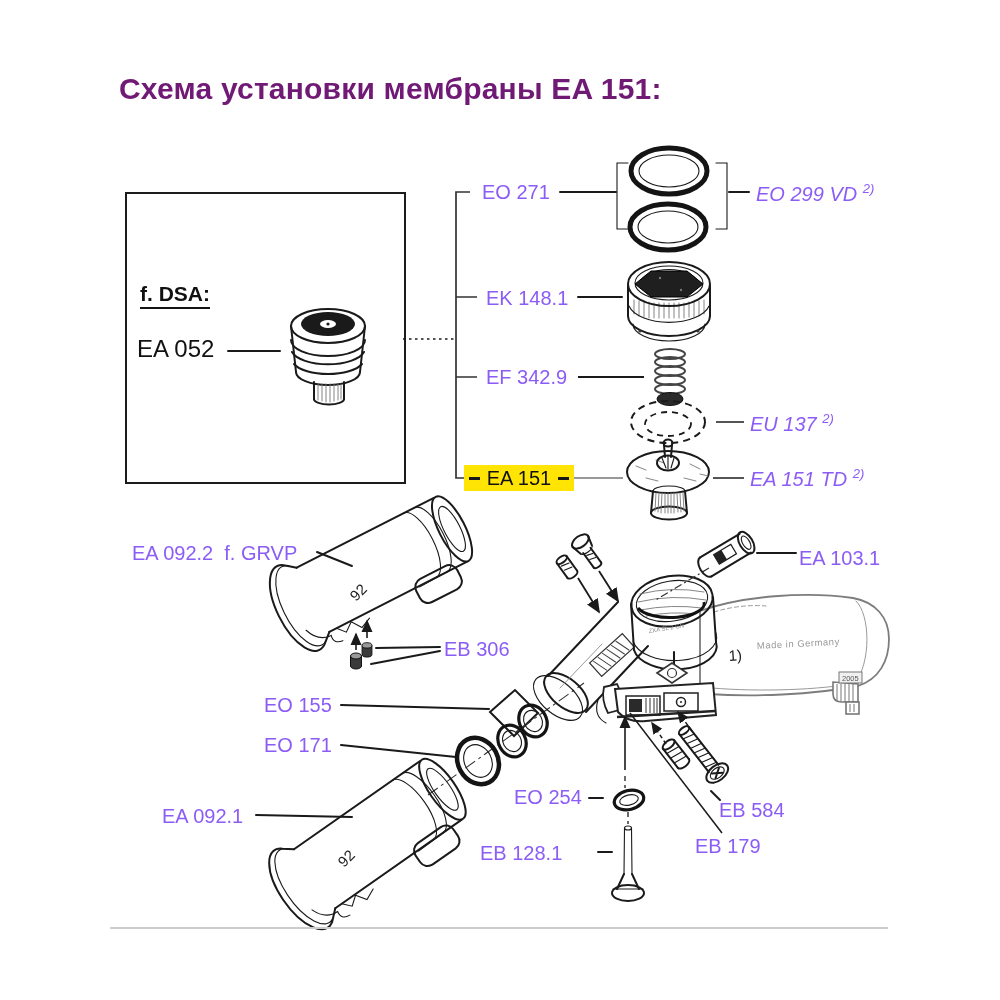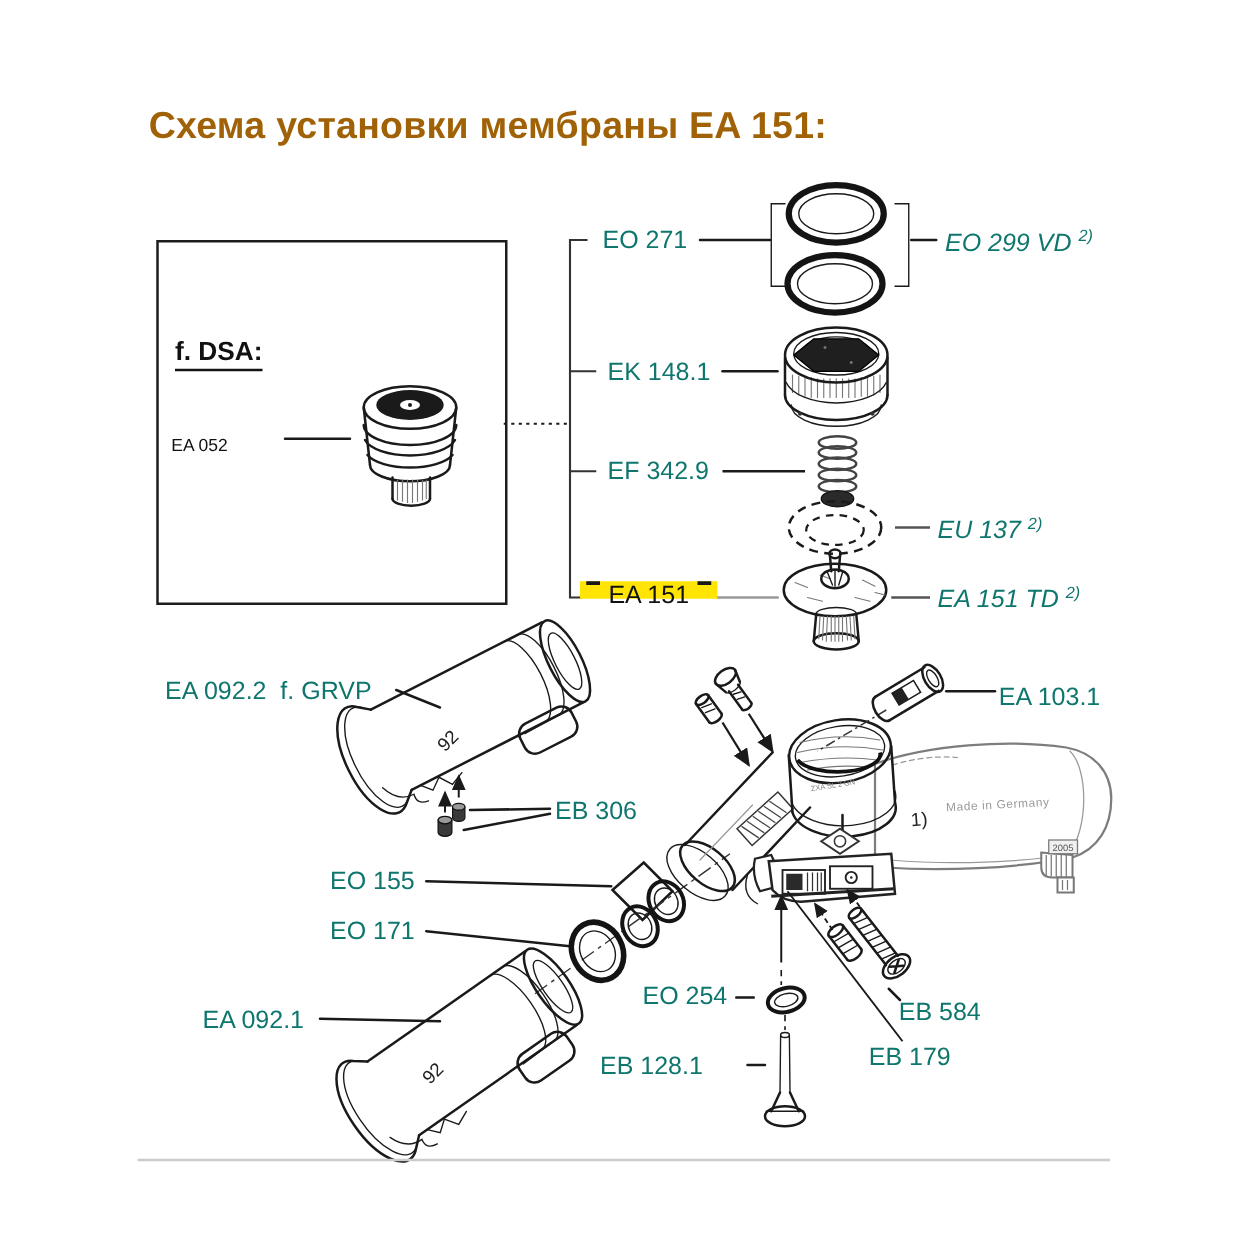--- a/index.html
+++ b/index.html
@@ -1,28 +1,28 @@
 <!DOCTYPE html>
 <html><head>
 <meta charset="utf-8">
 <style>
   html,body{margin:0;padding:0;background:#fff;}
   .stage{position:relative;width:1000px;height:1000px;background:#fff;overflow:hidden;
          font-family:"Liberation Sans", sans-serif;color:#111;}
   .stage svg{position:absolute;left:0;top:0;}
-  .lbl{position:absolute;font-size:20px;line-height:1.05;color:#0f766e;white-space:pre;}
+  .lbl{position:absolute;font-size:20px;line-height:1.05;color:#8b5cf6;white-space:pre;}
   .lbl.it{font-style:italic;}
   .lbl sup{font-size:13px;font-style:italic;}
-  .title{position:absolute;left:119px;top:84px;font-size:30px;font-weight:bold;color:#a16207;letter-spacing:.2px;}
+  .title{position:absolute;left:119px;top:72px;font-size:30px;font-weight:bold;color:#701a75;letter-spacing:.2px;}
   .inset{position:absolute;left:125px;top:192px;width:277px;height:288px;border:2px solid #1c1c1c;}
-  .dsa{position:absolute;left:140px;top:270px;font-size:21px;font-weight:bold;
+  .dsa{position:absolute;left:140px;top:282px;font-size:21px;font-weight:bold;
        border-bottom:2px solid #141414;padding-bottom:1px;}
-  .ea052{position:absolute;left:137px;top:348px;font-size:14px;}
-  .hl{position:absolute;left:464px;top:465px;width:110px;height:14px;background:#ffe404;
-      display:flex;align-items:flex-start;justify-content:center;gap:7px;font-size:20px;}
+  .ea052{position:absolute;left:137px;top:335px;font-size:24px;}
+  .hl{position:absolute;left:464px;top:465px;width:110px;height:26px;background:#ffe404;
+      display:flex;align-items:center;justify-content:center;gap:7px;font-size:20px;}
   .hl .dash{display:inline-block;width:11px;height:3px;background:#181818;}
   
   .ln{stroke:#1a1a1a;fill:none;stroke-width:2;stroke-linecap:round;}
   .thin{stroke:#1a1a1a;fill:none;stroke-width:1.1;stroke-linecap:round;}
   .fine{stroke:#777;fill:none;stroke-width:.9;stroke-linecap:round;}
   .gray{stroke:#7d7d7d;fill:none;stroke-width:1.8;stroke-linecap:round;}
   .gthin{stroke:#999;fill:none;stroke-width:1;stroke-linecap:round;}
   text{font-family:"Liberation Sans", sans-serif;}
 </style>
 </head>

